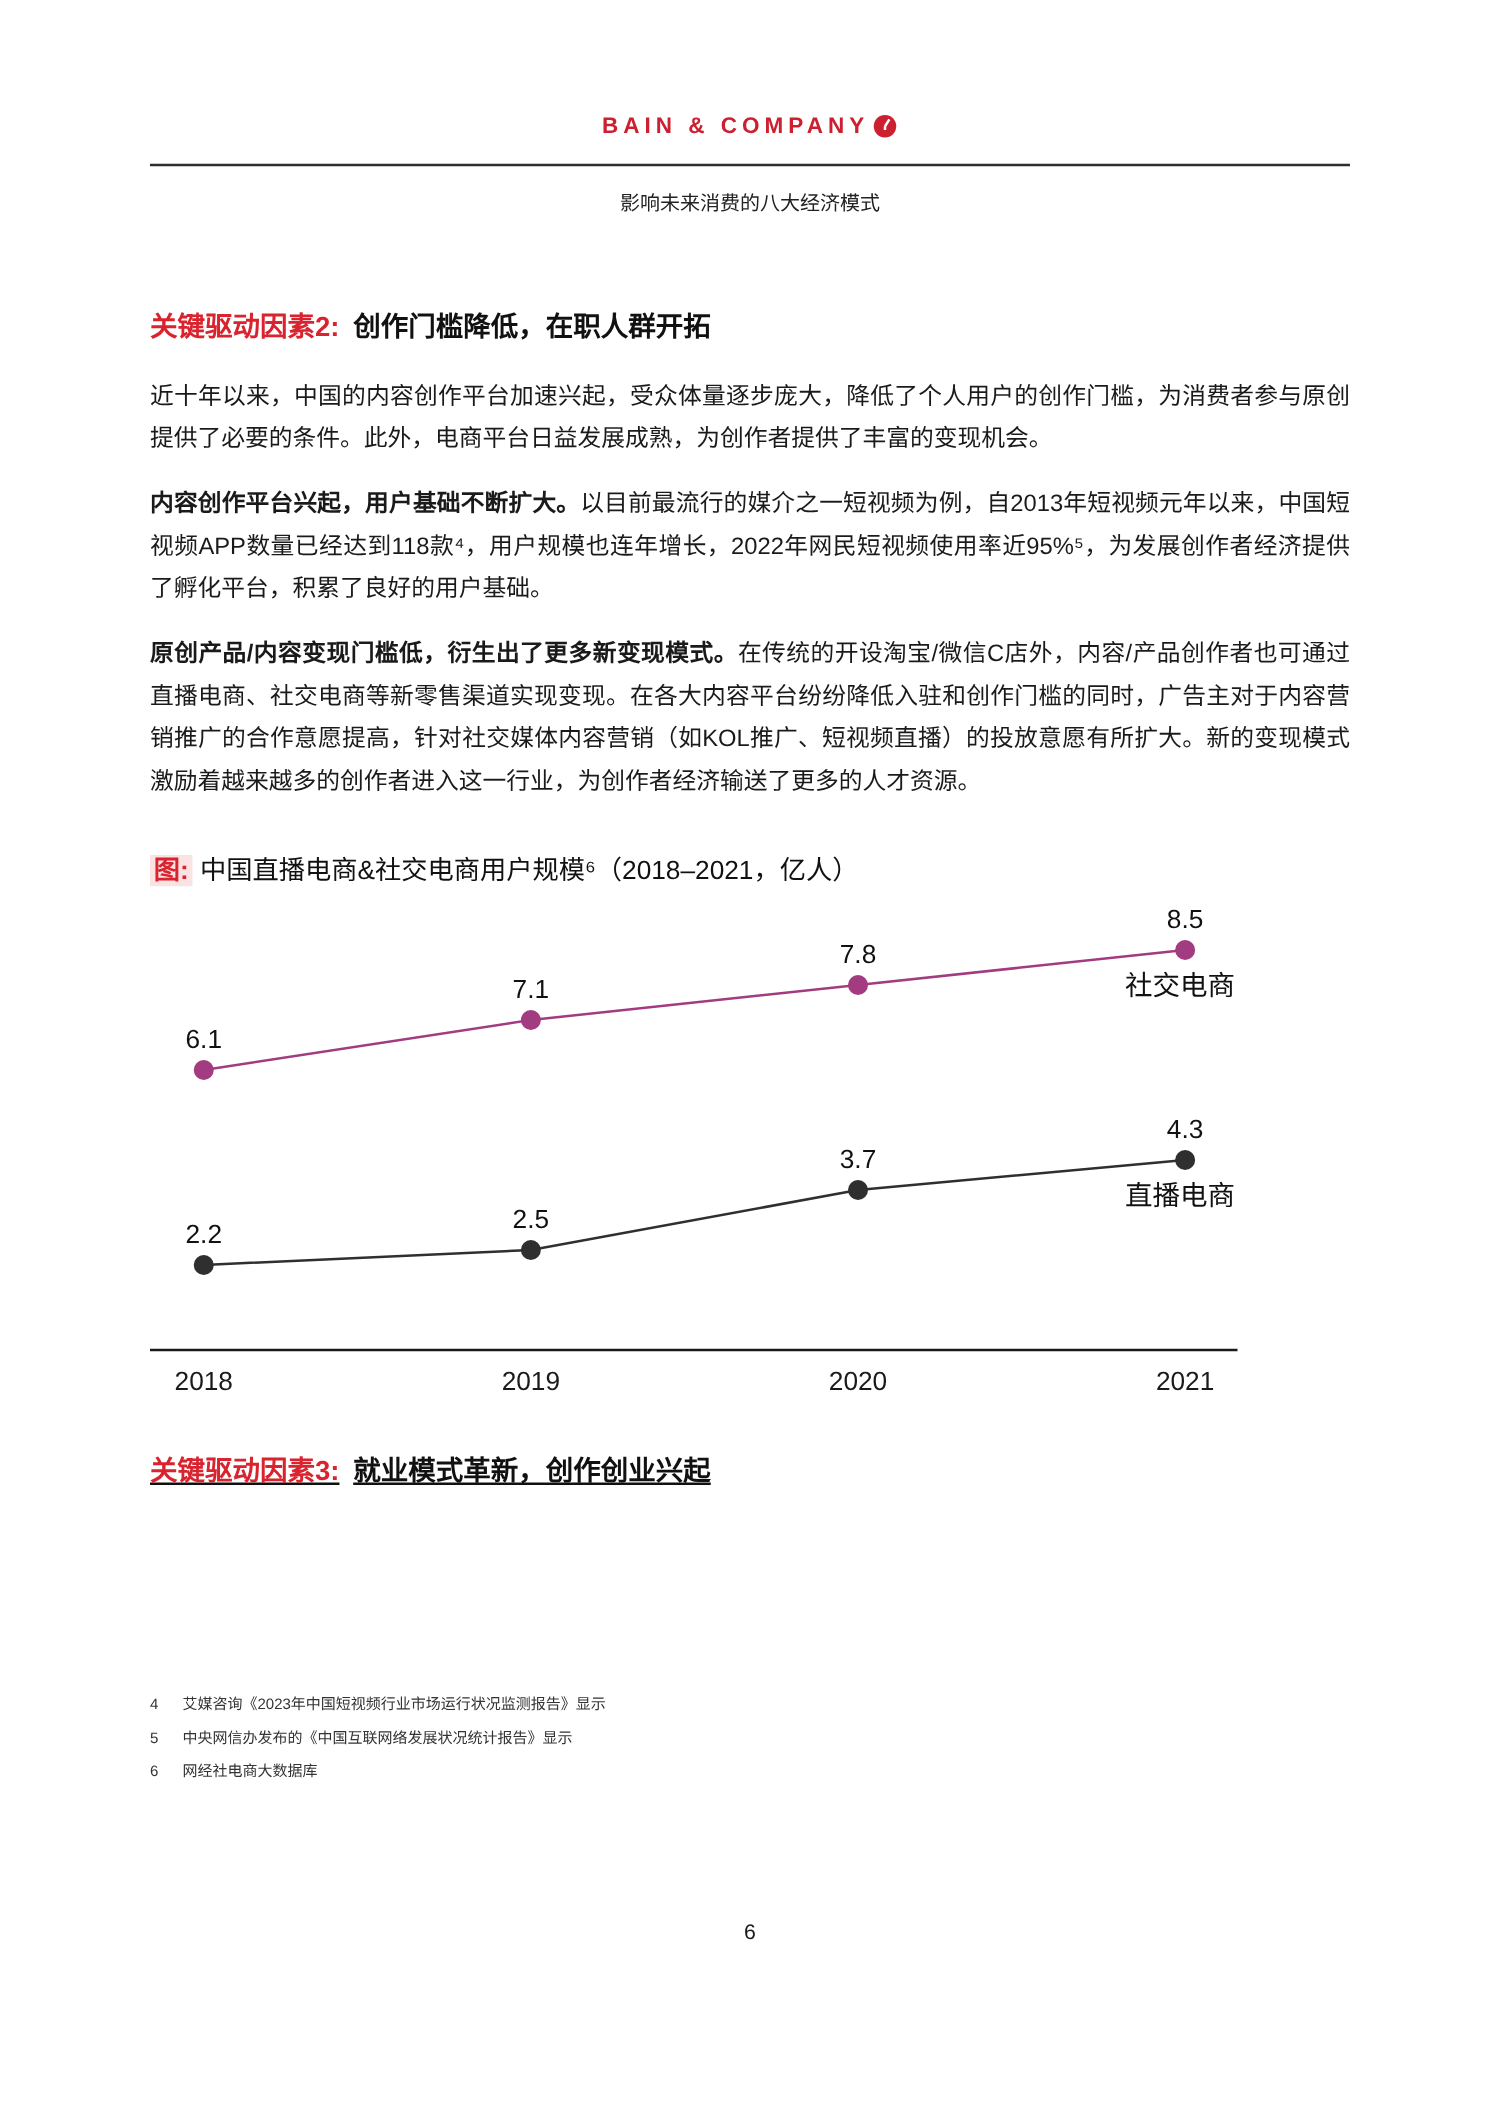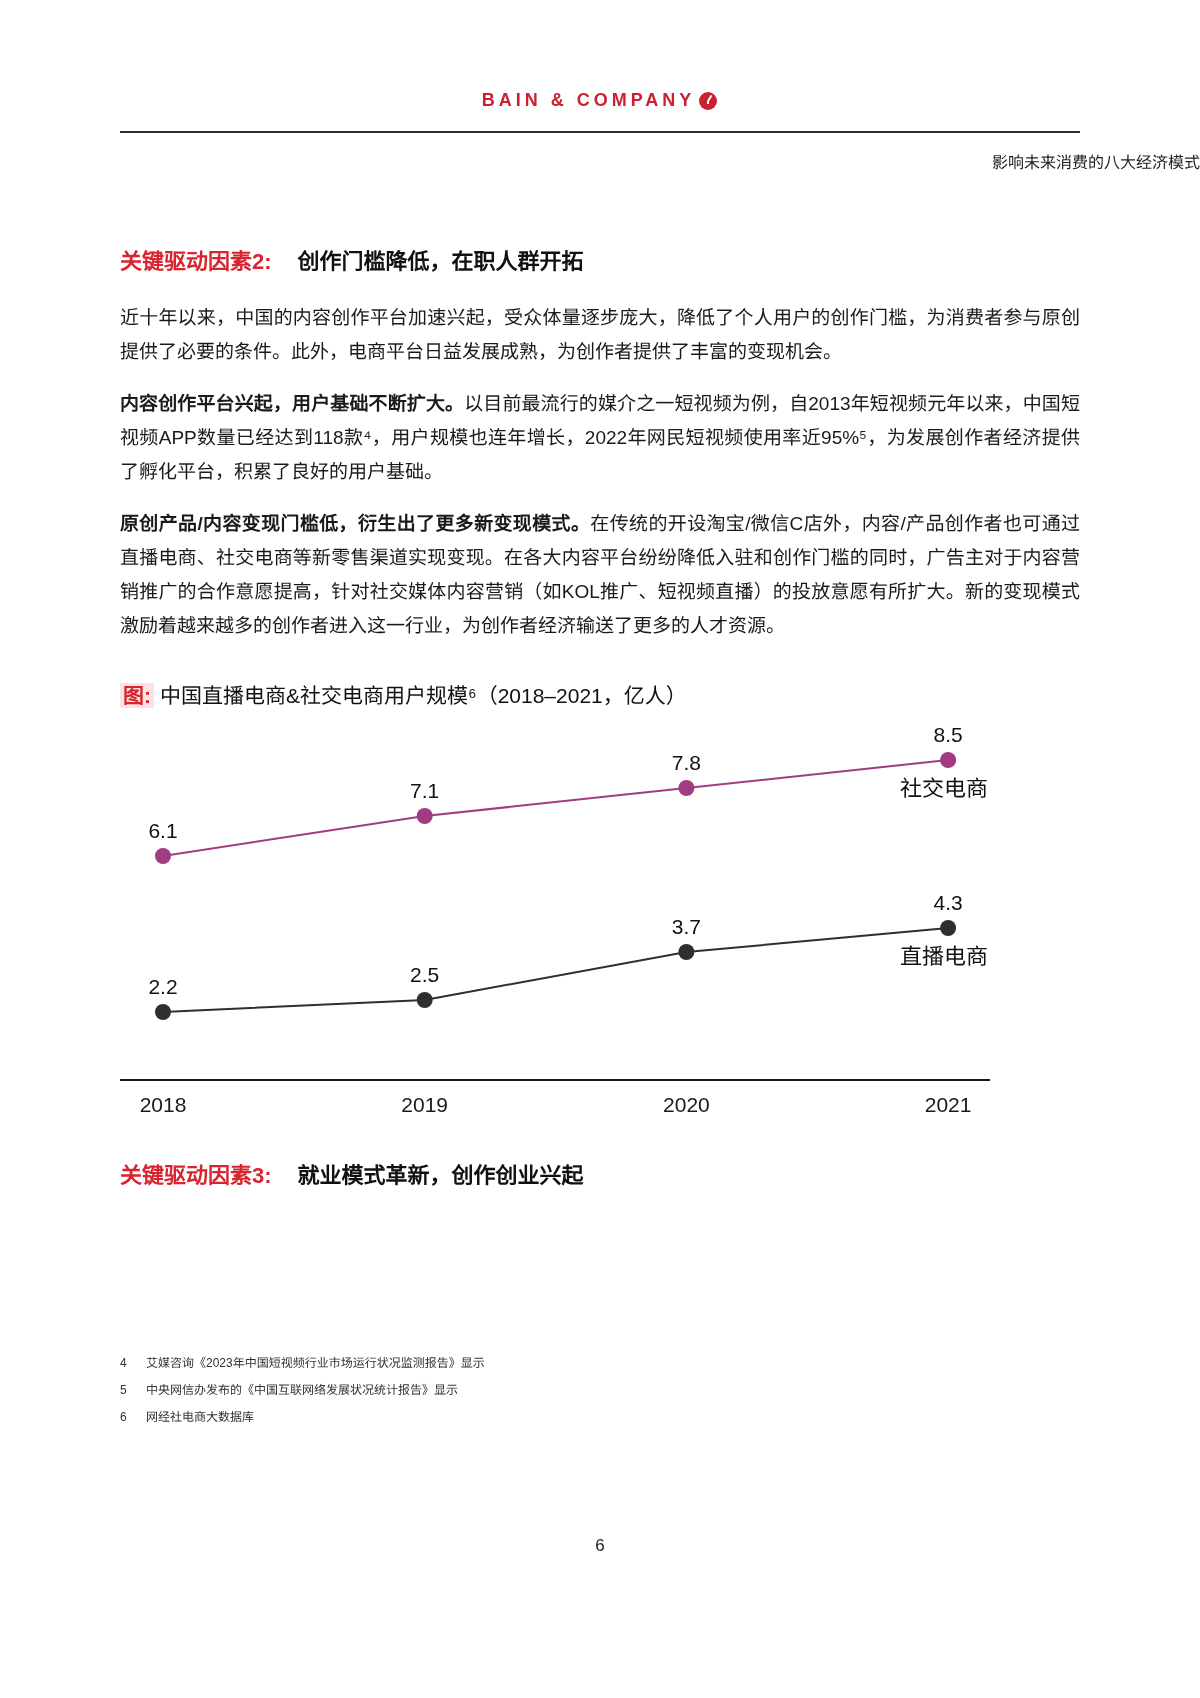--- a/index.html
+++ b/index.html
@@ -6,25 +6,25 @@
   html,body { background:#ffffff; }
   .page {
     position:relative; width:1200px; height:1698px; margin:0 auto;
     background:#ffffff; color:#1a1a1a; overflow:hidden;
     font-family:"Liberation Sans","DejaVu Sans",sans-serif;
   }
   .logo-row { padding-top:90px; display:flex; justify-content:center; align-items:center; gap:3px; }
   .logo-text { color:#cc2030; font-size:18px; font-weight:bold; letter-spacing:4px; }
   .logo-icon { display:inline-flex; }
   .header-rule { margin:20px 120px 0; border-top:2px solid #2e2e2e; height:0; }
-  .doc-subtitle { margin-top:16px; text-align:right; font-size:16px; color:#222222; }
+  .doc-subtitle { margin-top:16px; text-align:center; font-size:16px; color:#222222; }
 
   .section-heading { margin:70px 120px 0; font-size:22px; font-weight:bold; color:#111111; }
-  .section-heading .label { color:#d9232e; margin-right:26px; }
-  .section-heading.s3 { margin-top:28px; }
+  .section-heading .label { color:#d9232e; margin-right:11px; }
+  .section-heading.s3 { margin-top:28px;text-decoration:underline; }
 
   .body-p { margin:26px 120px 0; font-size:19px; line-height:34px; text-align:justify; color:#1a1a1a; }
   .body-p.tight { margin-top:18px; }
   .lead { font-weight:bold; }
 
   .figure-caption { margin:36px 120px 0; font-size:21px; color:#111111; }
   .figure-caption .fig-label { color:#d9232e; font-weight:bold; background:#fbe3e3; padding:1px 3px; margin-right:6px; }
 
   .chart-wrap { margin:6px 120px 0; width:960px; }
   svg text { font-family:"Liberation Sans","DejaVu Sans",sans-serif; }

